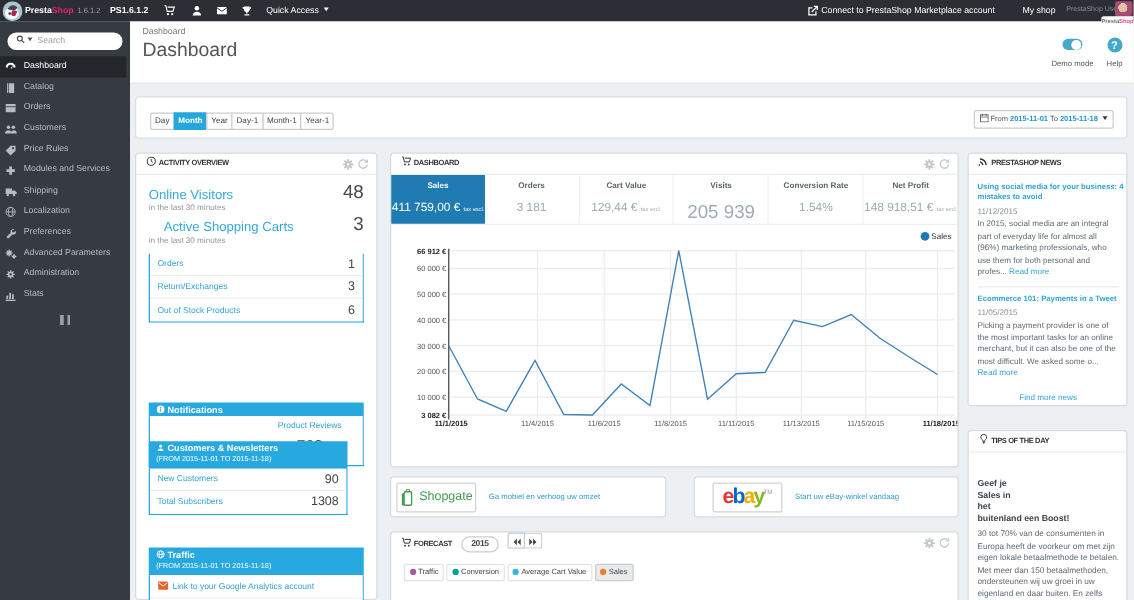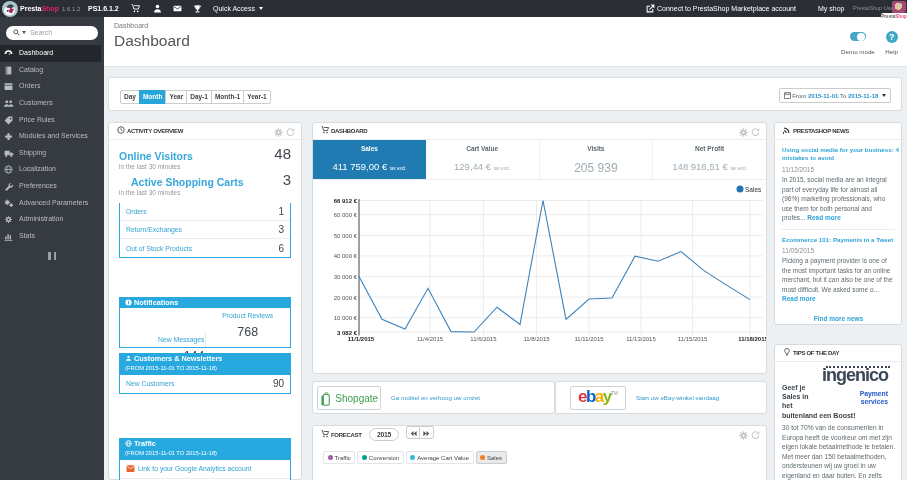--- a/index.html
+++ b/index.html
@@ -53,21 +53,21 @@
 .panel { position:absolute; background:#fff; border:1px solid #d8dcdf; border-radius:3px; }
 .phead { height:17px; line-height:16px; border-bottom:1px solid #ebedef; font-size:6px; letter-spacing:-0.3px; font-weight:bold; color:#333; padding-left:8px; position:relative; }
 .picons { position:absolute; right:6px; top:4px; color:#c3c8cb; }
 .bluehead { background:#27a9e0; color:#fff; font-size:7.3px; font-weight:bold; padding:2.5px 0 2.5px 6px; line-height:8.5px; }
 .bluehead .sub { font-size:5.8px; font-weight:normal; display:block; }
 .btable { border:1px solid #27a9e0; border-top:none; }
 .brow { display:flex; justify-content:space-between; align-items:center; height:18px; border-bottom:1px solid #e9ecee; padding:0 6px; background:#fff; }
 .brow:last-child { border-bottom:none; }
 .brow .lbl { font-size:6.8px; color:#33a3d4; }
 .brow .val { font-size:10px; color:#3f464c; }
-a { text-decoration:none;font-weight:bold; }
+a { text-decoration:none; }
 </style>
 </head>
 <body>
 <div class="topbar">
   <svg width="16" height="16" style="position:absolute;left:2px;top:1px">
       <circle cx="8" cy="8" r="8" fill="#a9c6ce"></circle>
       <ellipse cx="7.5" cy="9.5" rx="5.5" ry="5" fill="#f5f9fa"></ellipse>
       <path d="M4 6 Q8 1 12 5 Q10 8 8 7 Q5 7 4 6z" fill="#474352"></path>
       <path d="M8 7l4 1-2 4q-3 0-3-2z" fill="#b3224e"></path>
       <circle cx="5.8" cy="9.8" r="1.1" fill="#474352"></circle>
@@ -229,46 +229,50 @@
               <span class="lbl">Return/Exchanges</span>
               <span class="val">3</span>
             </div>
           <div class="brow">
               <span class="lbl">Out of Stock Products</span>
               <span class="val">6</span>
             </div>
         </div>
       </div>
       <div style="position:absolute;left:0;right:0;top:156.5px;">
-        <div class="bluehead" style="height:11px;"><svg width="7" height="7" viewBox="0 0 16 16" style="vertical-align:-1px;margin-right:2px">
+        <div class="bluehead" style="height:11px;margin-top:25px;"><svg width="7" height="7" viewBox="0 0 16 16" style="vertical-align:-1px;margin-right:2px">
               <circle cx="8" cy="8" r="7" fill="#fff"></circle>
               <path d="M7 6.5h2V12H7zM7 3.5h2v2H7z" fill="#27a9e0"></path>
             </svg>Notifications</div>
         <div class="btable">
           <div style="display:flex;background:#fff;height:39px;">
             <div style="flex:1;border-right:1px solid #e9ecee;text-align:right;padding-top:4px;margin-top:24px;">
               <div style="font-size:6.8px;color:#33a3d4;">New Messages</div>
               <div style="font-size:12.5px;color:#3f464c;margin-top:6px;">144</div>
             </div>
             <div style="flex:1;text-align:center;padding-top:4px;">
               <div style="font-size:6.8px;color:#33a3d4;">Product Reviews</div>
               <div style="font-size:12.5px;color:#3f464c;margin-top:6px;">768</div>
             </div>
           </div>
         </div>
       </div>
-      <div style="position:absolute;left:0;right:0;top:212.5px;">
+      <div style="position:absolute;left:0;right:13px;top:212.5px;">
         <div class="bluehead"><svg width="7" height="7" viewBox="0 0 18 16" style="vertical-align:-1px;margin-right:2px" fill="#fff">
               <circle cx="9" cy="4" r="3"></circle>
               <path d="M3 14c0-3.4 2.6-5.4 6-5.4s6 2 6 5.4z"></path>
             </svg>Customers &amp; Newsletters<span class="sub">(FROM 2015-11-01 TO 2015-11-18)</span></div>
         <div class="btable">
           <div class="brow">
               <span class="lbl">New Customers</span>
               <span class="val">90</span>
+            </div>
+          <div class="brow">
+              <span class="lbl">Total Subscribers</span>
+              <span class="val">1308</span>
             </div>
         </div>
       </div>
       <div style="position:absolute;left:0;right:0;top:297.5px;">
         <div class="bluehead"><svg width="7" height="7" viewBox="0 0 16 16" style="vertical-align:-1px;margin-right:2px" fill="none" stroke="#fff" stroke-width="1.5">
               <circle cx="8" cy="8" r="6.5"></circle>
               <ellipse cx="8" cy="8" rx="3" ry="6.5"></ellipse>
               <path d="M1.5 8h13"></path>
             </svg>Traffic<span class="sub">(FROM 2015-11-01 TO 2015-11-18)</span></div>
         <div class="btable">
@@ -308,26 +312,34 @@
             <path d="M13.5 5A6 6 0 1 0 14 8"></path>
             <path d="M14 1v4h-4" stroke-width="1.6"></path>
           </svg></span>
     </div>
     <div style="display:flex;height:40px;border-bottom:1px solid #ebedef;">
       <div style="flex:1;background:#1f7bb1;color:#fff;text-align:center;padding-top:5px;">
         <div style="font-size:6.5px;font-weight:bold;">Sales</div>
         <div style="font-size:9.5px;margin-top:9px;white-space:nowrap;">411 759,00 € <span style="font-size:4.5px;">tax excl.</span></div>
       </div>
       <div style="flex:1;text-align:center;padding-top:5px;border-right:1px solid #f0f2f4;">
+        <div style="font-size:6.5px;font-weight:bold;color:#5b666d;">Orders</div>
+        <div style="font-size:9.5px;color:#9fadb5;margin-top:9px;">3 181</div>
+      </div>
+      <div style="flex:1;text-align:center;padding-top:5px;border-right:1px solid #f0f2f4;">
         <div style="font-size:6.5px;font-weight:bold;color:#5b666d;">Cart Value</div>
         <div style="font-size:9.5px;color:#9fadb5;margin-top:9px;white-space:nowrap;">129,44 € <span style="font-size:4.5px;">tax excl.</span></div>
       </div>
       <div style="flex:1;text-align:center;padding-top:5px;border-right:1px solid #f0f2f4;">
         <div style="font-size:6.5px;font-weight:bold;color:#5b666d;">Visits</div>
-        <div style="font-size:12px;color:#9fadb5;margin-top:9px;">205 939</div>
+        <div style="font-size:15px;color:#9fadb5;margin-top:9px;">205 939</div>
+      </div>
+      <div style="flex:1;text-align:center;padding-top:5px;border-right:1px solid #f0f2f4;">
+        <div style="font-size:6.5px;font-weight:bold;color:#5b666d;">Conversion Rate</div>
+        <div style="font-size:9.5px;color:#9fadb5;margin-top:9px;">1.54%</div>
       </div>
       <div style="flex:1;text-align:center;padding-top:5px;">
         <div style="font-size:6.5px;font-weight:bold;color:#5b666d;">Net Profit</div>
         <div style="font-size:9.5px;color:#9fadb5;margin-top:9px;white-space:nowrap;">148 918,51 € <span style="font-size:4.5px;">tax excl.</span></div>
       </div>
     </div>
     <svg width="453" height="193" style="display:block;">
       <g stroke="#ececec" stroke-width="1">
         <line x1="46" y1="20.5" x2="450" y2="20.5"></line>
           <line x1="46" y1="34.7" x2="450" y2="34.7"></line>
@@ -364,21 +376,21 @@
         <text x="276" y="160.5">11/11/2015</text>
         <text x="328" y="160.5">11/13/2015</text>
         <text x="379.6" y="160.5">11/15/2015</text>
         <text x="440" y="160.5" font-weight="bold" fill="#222">11/18/2015</text>
       </g>
       <polyline fill="none" stroke="#3d82ba" stroke-width="1.1" points="46,96.6 69,139.2 92,149.1 115,108.3 138,151.6 161,152 184,127.2 207,144.5 230,20.5 253,139.4 276,119 299,118 322,76.2 345,81.3 368,71.6 391,90.6 414,105.4 437,119.6"></polyline>
       <circle cx="427" cy="9" r="3.5" fill="#1f77b4"></circle>
       <text x="432" y="11.5" font-size="6.5" fill="#333" font-family="Liberation Sans, sans-serif">Sales</text>
     </svg>
   </div>
-  <div class="panel" style="left:208px; top:364px; width:243px; height:33px;">
+  <div class="panel" style="left:208px; top:364px; width:221px; height:33px;">
     <div style="position:absolute;left:4px;top:4px;width:64px;height:24px;border:1px solid #d0d4d7;border-radius:2px;text-align:center;line-height:22px;">
       <svg width="11" height="14" viewBox="0 0 20 26" style="vertical-align:middle">
           <path d="M5.5 6 L2.5 7.5 V24 L5.5 25.5z" fill="#3f9e4d"></path>
           <rect x="6" y="4.5" width="11" height="20" rx="2" fill="none" stroke="#3f9e4d" stroke-width="2"></rect>
           <path d="M9 4.5 V3.2 a2.5 2.5 0 0 1 5 0 V4.5" fill="none" stroke="#3f9e4d" stroke-width="1.5"></path>
         </svg>
       <span style="font-size:10px;color:#3f9e4d;vertical-align:middle;">Shopgate</span>
     </div>
     <div style="position:absolute;left:78px;top:12px;font-size:6.2px;color:#2f9ad0;">Ga mobiel en verhoog uw omzet</div>
   </div>
@@ -436,20 +448,16 @@
         <div style="font-size:6.5px;color:#5f6a70;line-height:9.6px;margin-top:2px;white-space:nowrap;">Picking a payment provider is one of<br>the most important tasks for an online<br>merchant, but it can also be one of the<br>most difficult. We asked some o...<br><a style="color:#30a3d8;">Read more</a></div>
       </div>
       <div style="text-align:center;margin-top:3px;"><a style="font-size:6.5px;color:#30a3d8;">Find more news</a></div>
     </div>
   </div>
   <div class="panel" style="left:670px; top:327px; width:128px; height:150px; overflow:hidden;">
     <div class="phead"><svg width="8" height="8" viewBox="0 0 16 16" style="vertical-align:-1px;margin-right:2px" fill="none" stroke="#333" stroke-width="1.5">
           <path d="M8 1a4.6 4.6 0 0 1 2.5 8.5c-.8.6-.8 1.5-.8 2.5h-3.4c0-1 0-1.9-.8-2.5A4.6 4.6 0 0 1 8 1z"></path>
           <path d="M6.5 14h3M7 15.5h2"></path>
         </svg>TIPS OF THE DAY</div>
-    <div style="position:absolute;right:13px;top:22px;width:90px;text-align:right;">
-      <div style="font-size:18px;font-weight:bold;color:#3b4757;letter-spacing:-1px;line-height:12px;position:relative;display:inline-block;">ingenico<span style="position:absolute;left:4px;top:-3.5px;width:64px;border-top:2px dotted #3b4757;"></span></div>
-      <div style="font-size:6.8px;font-weight:bold;color:#2156c8;line-height:8px;margin-top:5px;">Payment<br>services</div>
-    </div>
     <div style="position:absolute;left:7px;top:38px;font-size:7px;font-weight:bold;color:#3c444a;line-height:9.2px;">Geef je<br>Sales in<br>het<br>buitenland een Boost!</div>
     <div style="position:absolute;left:7px;top:78px;font-size:6.6px;color:#5f6a70;line-height:9.5px;white-space:nowrap;">30 tot 70% van de consumenten in<br>Europa heeft de voorkeur om met zijn<br>eigen lokale betaalmethode te betalen.<br>Met meer dan 150 betaalmethoden,<br>ondersteunen wij uw groei in uw<br>eigenland en daar buiten. En zelfs<br>beter: u kun de belangrijke<br>betaalmethoden activeren met een</div>
   </div>
 </div>
 
 </body></html>

